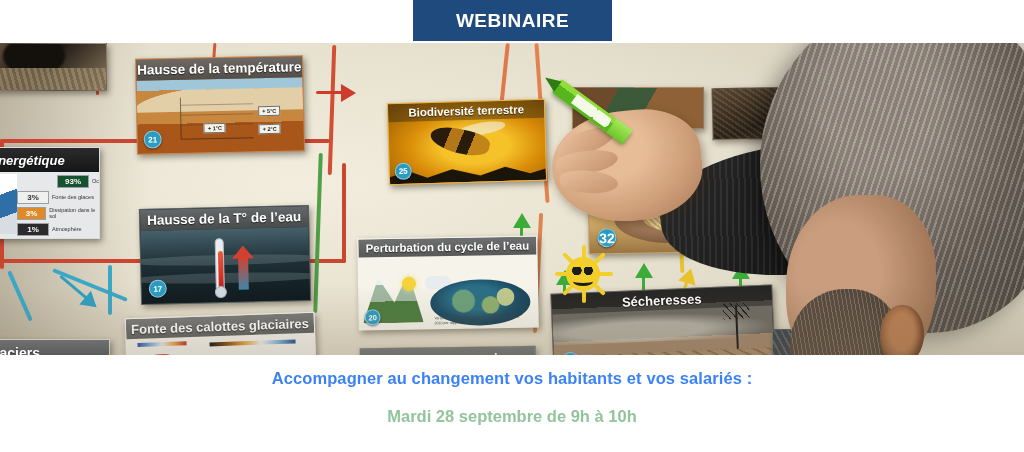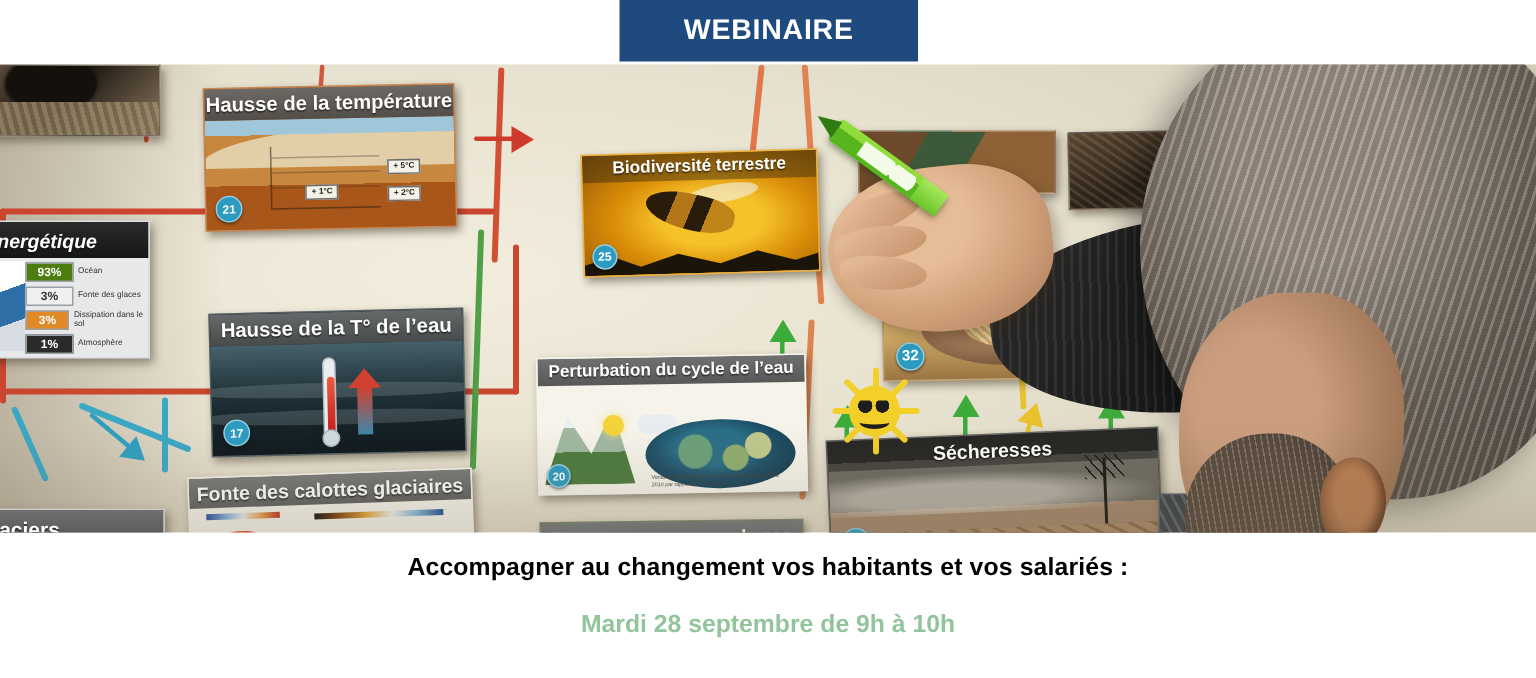--- a/index.html
+++ b/index.html
@@ -82,21 +82,21 @@
   #card-energie .bar { height: 24px; font-size: 13px; justify-content:flex-start;
         padding-left:4px; background: linear-gradient(to bottom,#2b2b2b,#161616); font-style:italic;}
   #card-energie .lower { position:absolute; left:0; top:24px; right:0; bottom:0;
         background:#e6e8ea; }
   #card-energie .wedge { position:absolute; left:2px; top:2px; width:36px; height:60px;
         background: linear-gradient(160deg,#fff 0 38%, #2f6fa8 38% 70%, #d7dde2 70%); }
   .erow { position:absolute; left:38px; height:14px; display:flex; align-items:center; }
   .erow .pct { width:32px; height:13px; display:flex; align-items:center; justify-content:center;
         font-size:8px; font-weight:bold; color:#fff; border:1px solid #9aa0a5; }
   .erow .lbl { font-size:5.5px; color:#333; margin-left:3px; line-height:1.1; }
-  #e1 { top:2px;  } #e1 .pct { background:#4d7c0f; }
+  #e1 { top:2px;  } #e1 .pct { background:#14532d;margin-left:40px; }
   #e2 { top:18px; } #e2 .pct { background:#f0f0ee; color:#333; }
   #e3 { top:34px; } #e3 .pct { background:#e08a27; }
   #e4 { top:50px; } #e4 .pct { background:#2b2b2b; }
 
   
   #card-temp { left: 136px; top: 14px; width: 168px; height: 96px;
                transform: rotate(-1.2deg); background:#b4601f; }
   #card-temp .bar { height: 21px; font-size: 13.5px;
         background: linear-gradient(to bottom, rgba(104,106,106,.92), rgba(74,76,76,.92)); }
   #card-temp .body { top:21px;
@@ -224,21 +224,21 @@
   #card-grain { left: 588px; top: 132px; width: 178px; height: 78px;
                 transform: rotate(-1deg); background:#b08a4b; }
   #card-grain .body { top:0;
         background: linear-gradient(to bottom,#b9751d 0 18%, #d8b26c 18% 55%, #9a7542 100%); }
   #card-grain .hands { position:absolute; left:14%; top:24%; width:62%; height:64%;
         background: radial-gradient(ellipse at 40% 50%, #9e7756 0 35%, #7d5b3f 70%, #5f4430 100%);
         border-radius: 45% 40% 50% 55%; }
   #card-grain .grains { position:absolute; left:30%; top:26%; width:46%; height:48%;
         background: repeating-linear-gradient(42deg,#e7cf9a 0 2px,#c9a968 2px 4px);
         border-radius: 50% 40% 55% 45%; opacity:.95; }
-  #card-grain .badge { left:8px; bottom:6px; width:19px; height:19px; font-size:10px; }
+  #card-grain .badge { left:8px; bottom:6px; width:19px; height:19px; font-size:14px; }
 
   
   #card-topstrip { left: 572px; top: 44px; width: 132px; height: 42px;
         background: linear-gradient(120deg,#6e4a2c 0 30%, #3c5a3a 30% 55%, #8e6236 55% 100%); }
   #card-topright { left: 712px; top: 44px; width: 130px; height: 52px;
         transform: rotate(-1deg);
         background: linear-gradient(160deg,#5a4630 0%, #2a2015 55%, #6b5238 100%); }
   #card-topright .grit { position:absolute; inset:0;
         background: repeating-linear-gradient(35deg, rgba(255,255,255,.10) 0 2px, transparent 2px 5px); }
   #card-topright .badge { left:44%; bottom:5px; width:15px; height:15px; font-size:7px; }
@@ -366,21 +366,21 @@
   .ab .shaft { background:#2f9fc0; } .ab .head { border-left:15px solid #2f9fc0; }
 
   .stroke { position:absolute; border-radius:3px; }
 
   
   .caption-block {
     position:absolute; left:0; top:358px; width:1024px; height:94px;
     background:#ffffff; text-align:center;
   }
   .caption-line {
-    color:#000000; font-size:16.5px; font-weight:bold; line-height:21px;
+    color:#3b82f6; font-size:16.5px; font-weight:bold; line-height:21px;
     letter-spacing:.1px;
   }
   .caption-l1 { margin-top:10px; }
   .caption-date {
     color:#93c49c; font-size:16.5px; font-weight:bold; line-height:22px; margin-top:16px;
   }
 </style>
 </head>
 <body>
 

